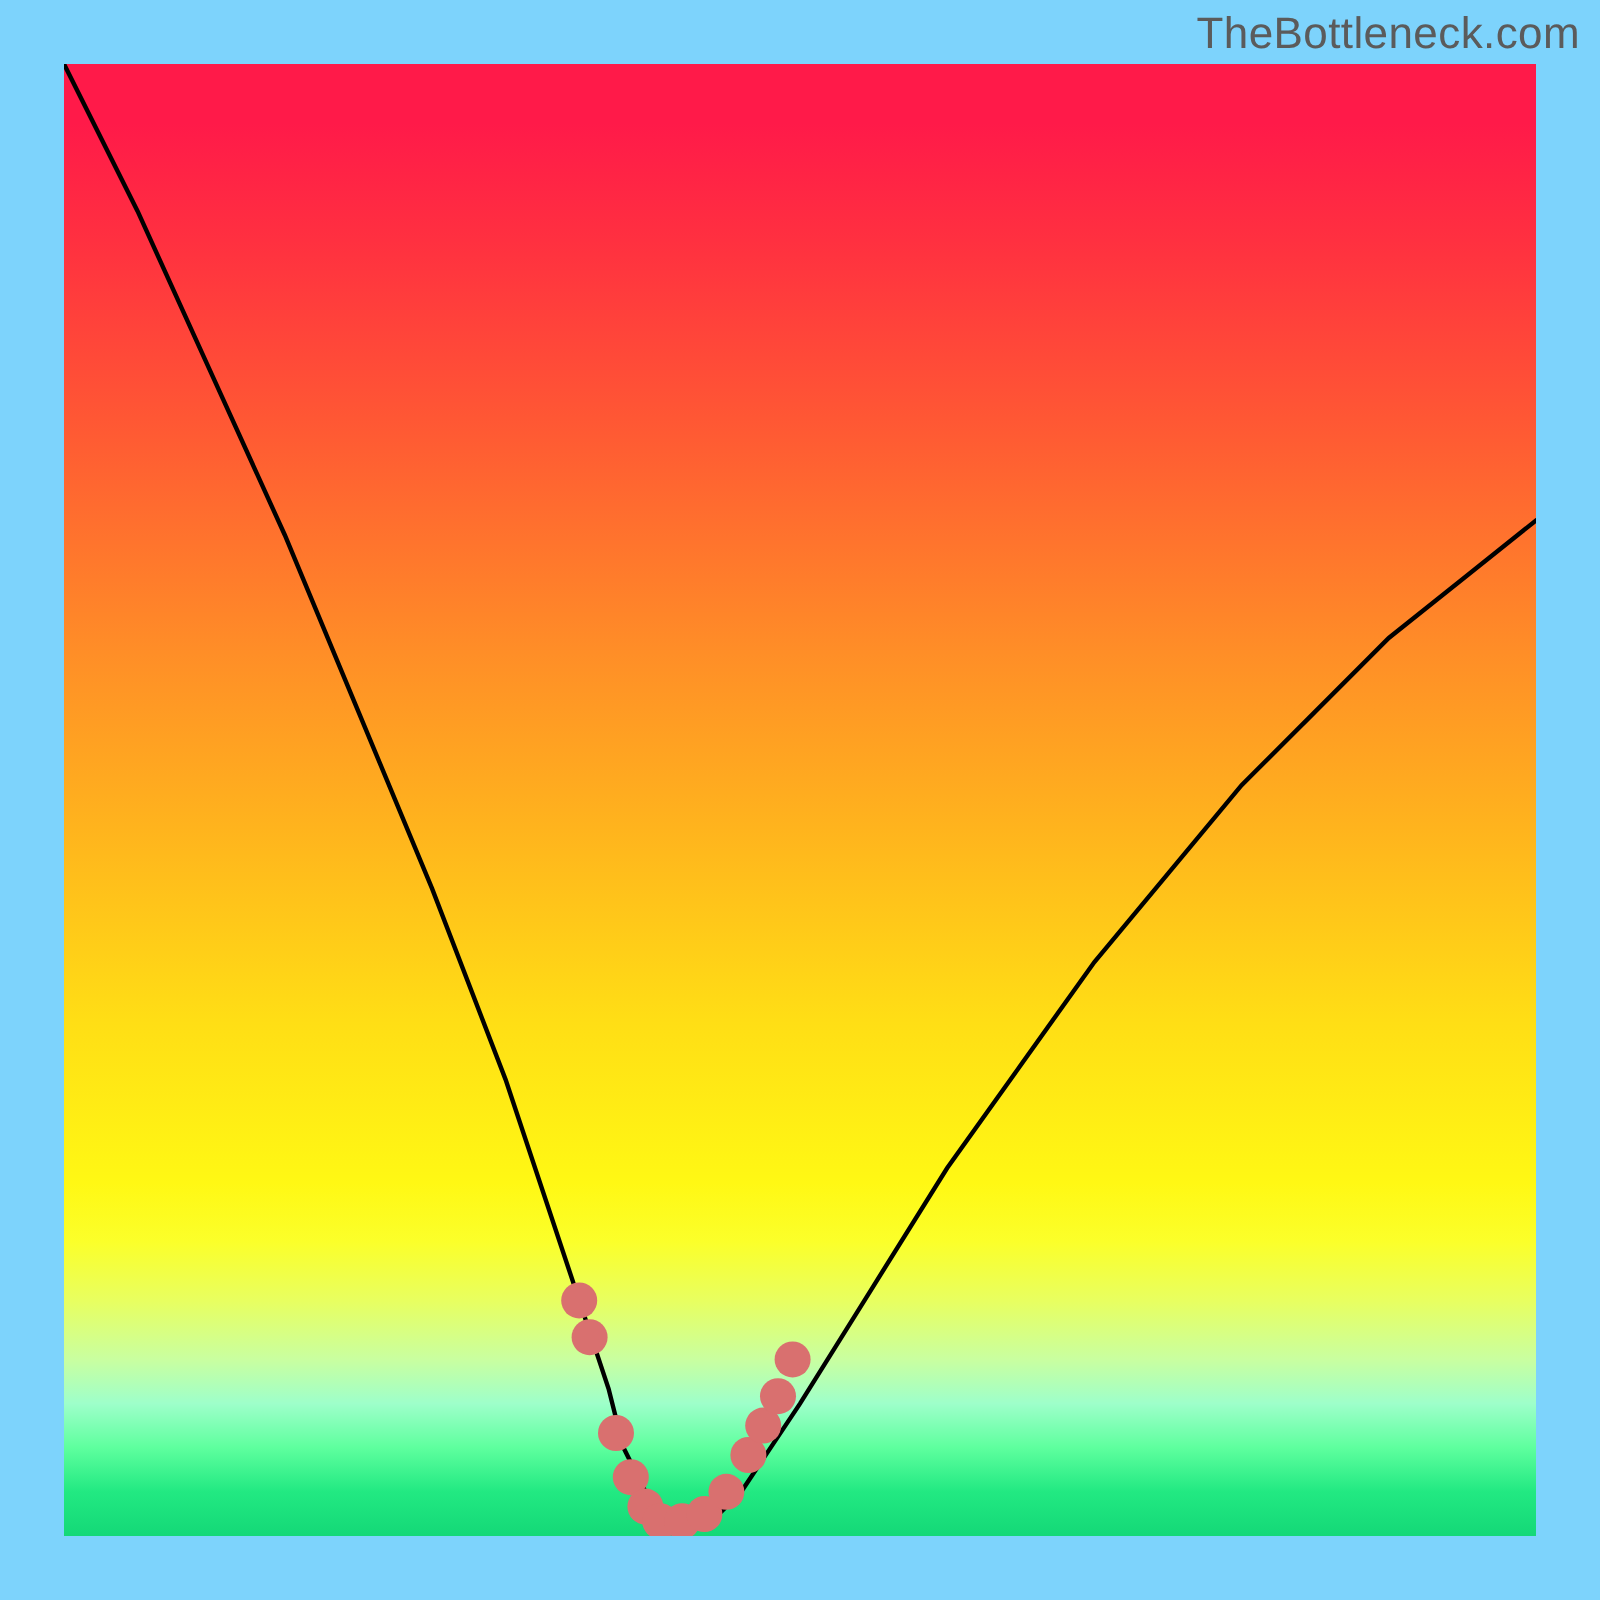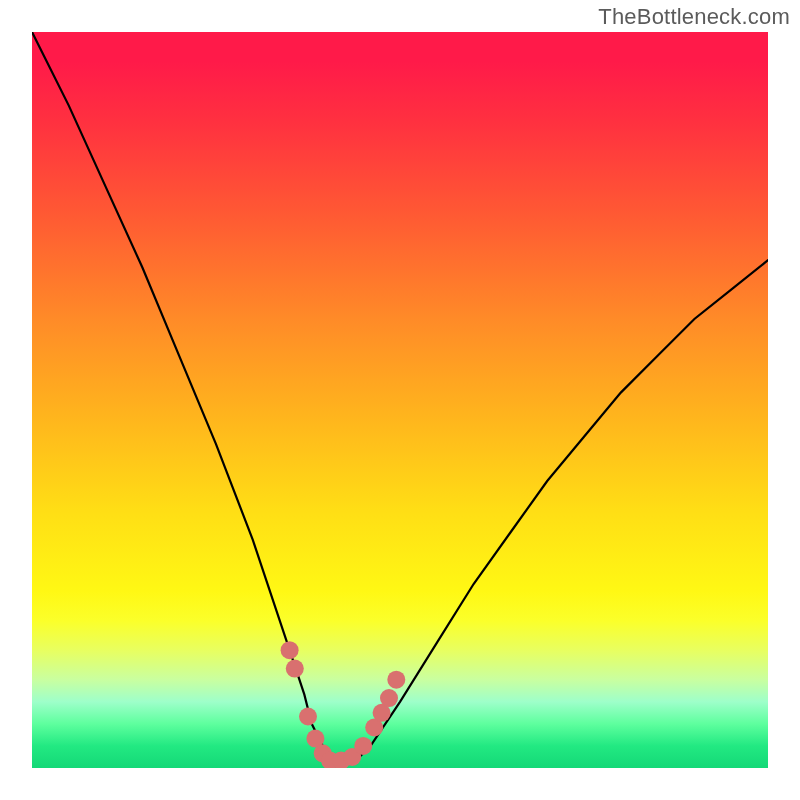--- a/index.html
+++ b/index.html
@@ -10,21 +10,21 @@
     overflow: hidden;
     background: #000;
     font-family: Arial, Helvetica, sans-serif;
   }
   .frame {
     position: absolute;
     top: 0;
     left: 0;
     width: 800px;
     height: 800px;
-    background: #ffffff;
+    background: #7dd3fc;
   }
   .plot-area {
     position: absolute;
     top: 32px;
     left: 32px;
     width: 736px;
     height: 736px;
     overflow: hidden;
   }
   .gradient {

